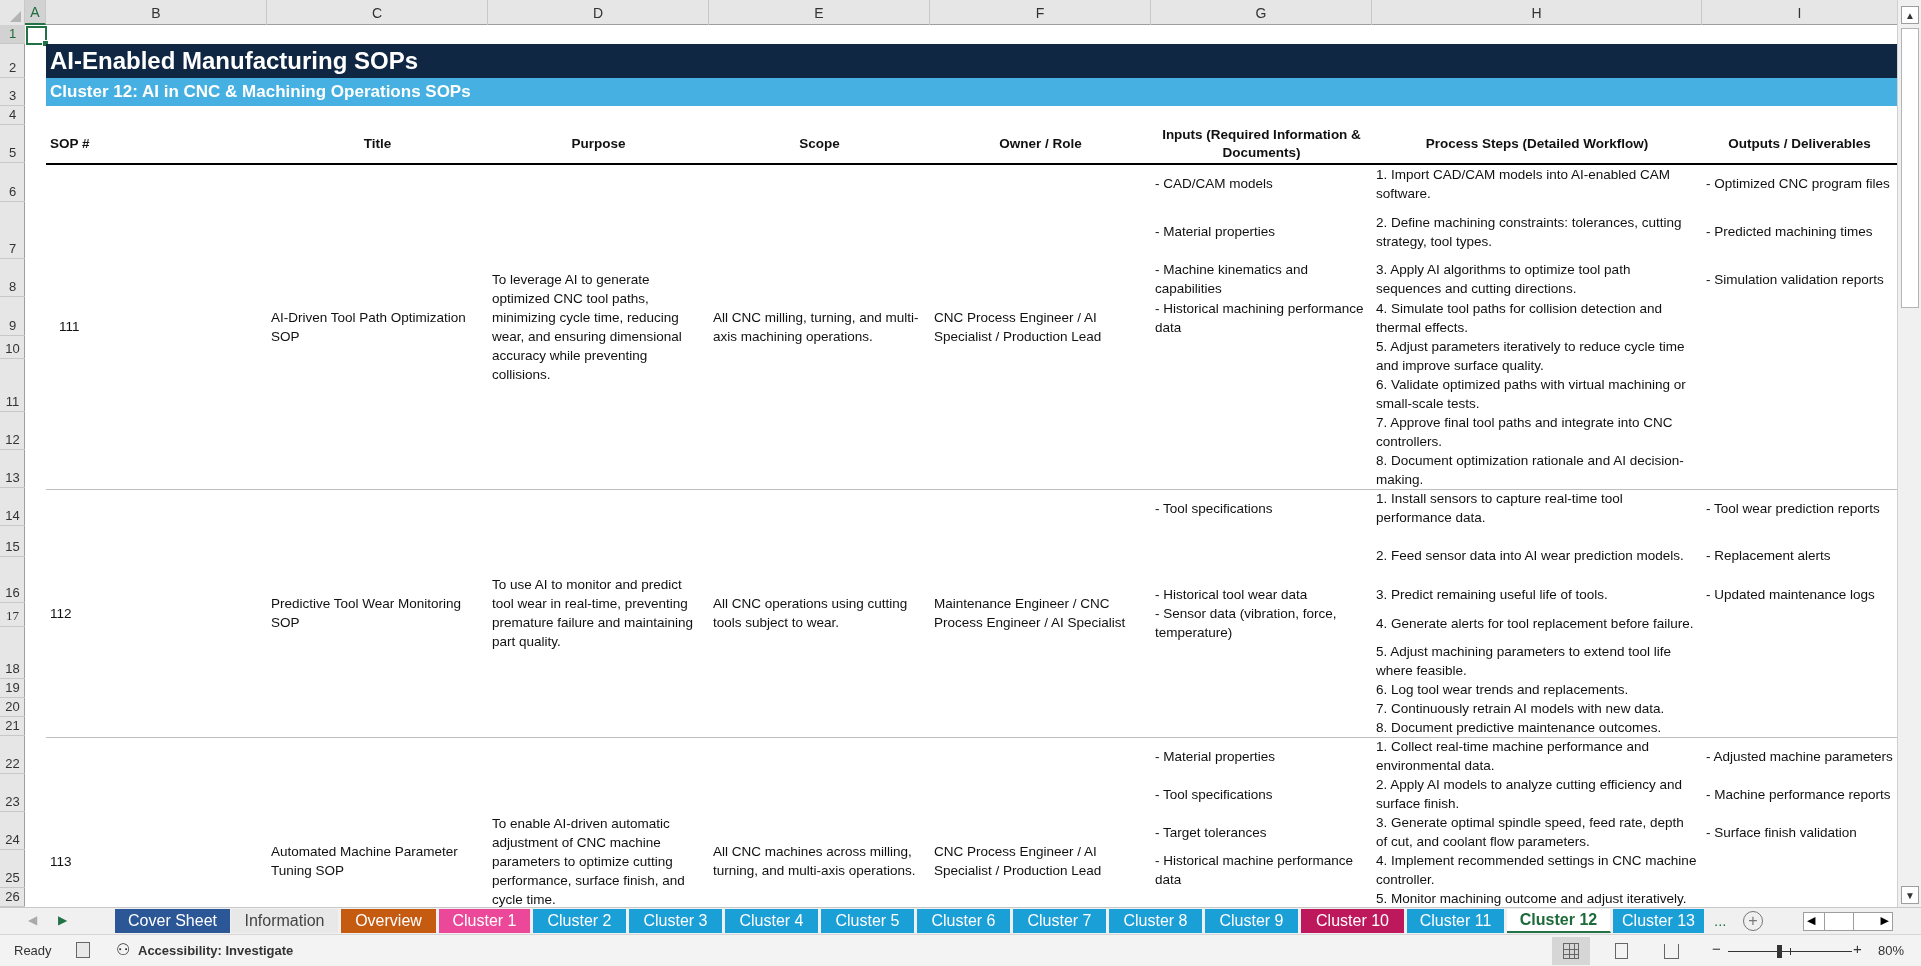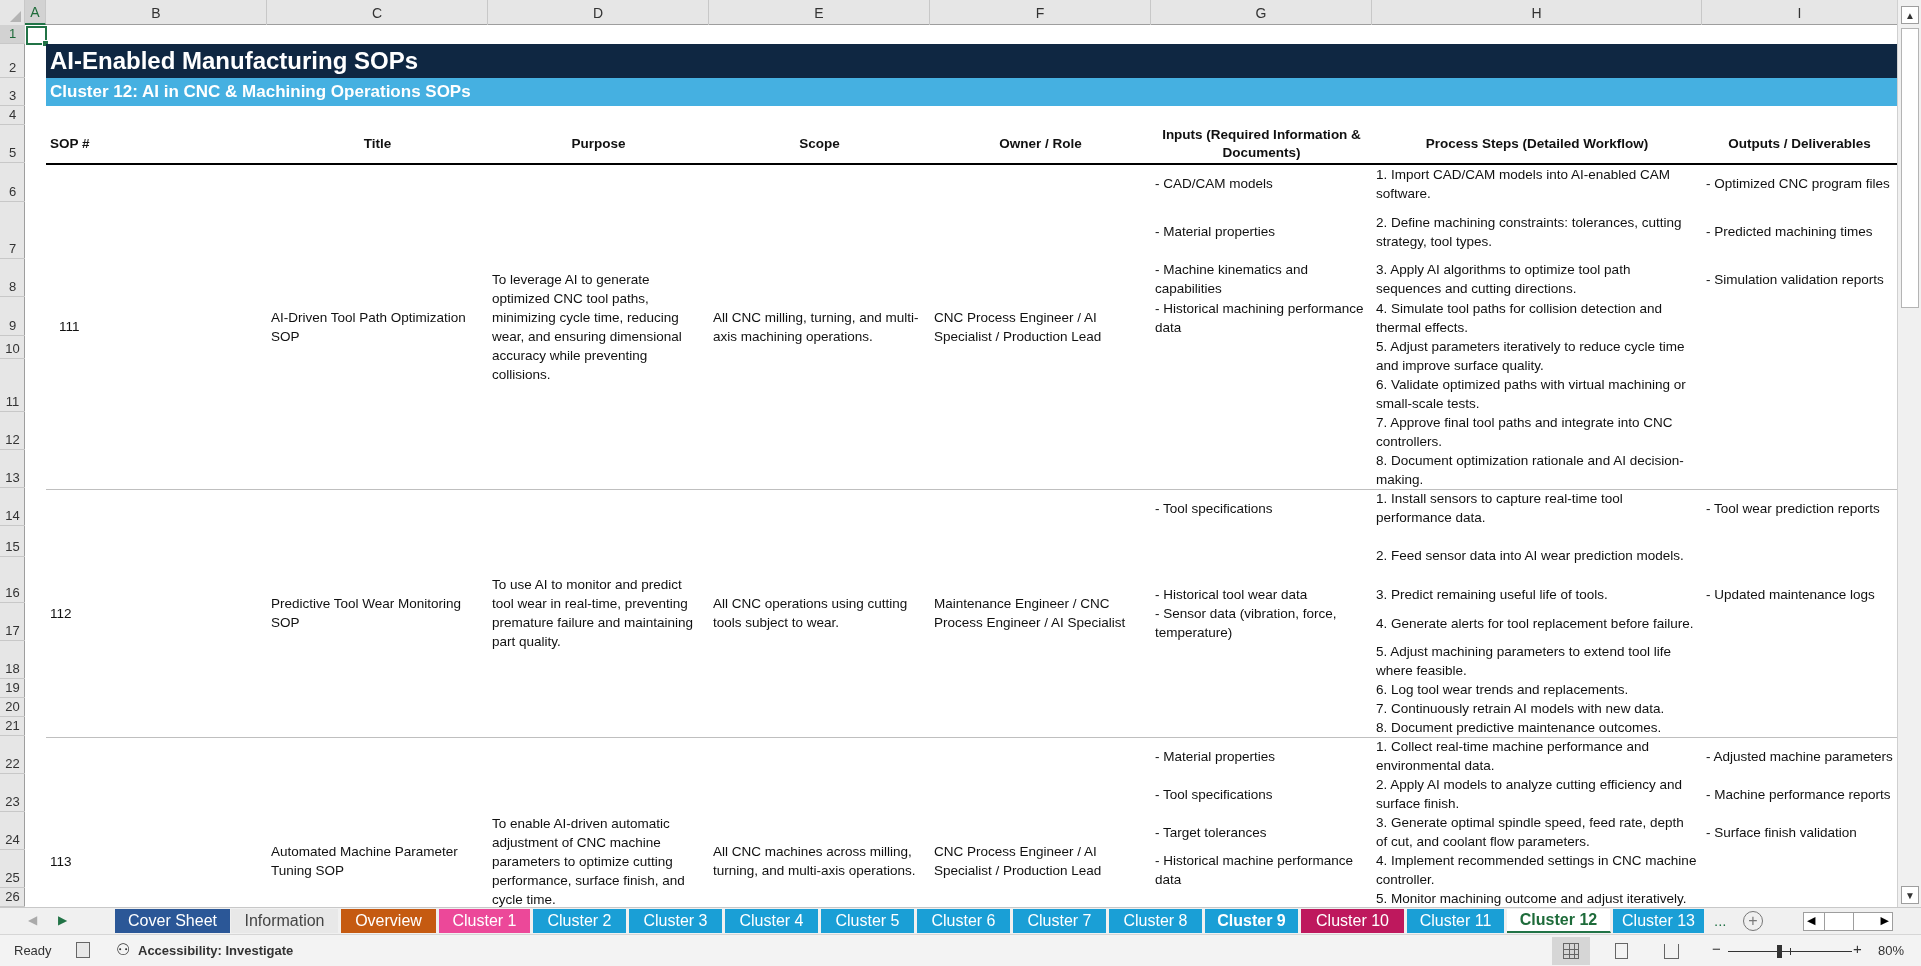--- a/index.html
+++ b/index.html
@@ -95,21 +95,21 @@
     <div class="row-h" style="top:177px;height:57px;">7</div>
     <div class="row-h" style="top:234px;height:38px;">8</div>
     <div class="row-h" style="top:272px;height:39px;">9</div>
     <div class="row-h" style="top:296px;height:38px;">10</div>
     <div class="row-h" style="top:349px;height:38px;">11</div>
     <div class="row-h" style="top:387px;height:38px;">12</div>
     <div class="row-h" style="top:425px;height:38px;">13</div>
     <div class="row-h" style="top:463px;height:38px;">14</div>
     <div class="row-h" style="top:475px;height:57px;">15</div>
     <div class="row-h" style="top:558px;height:20px;">16</div>
-    <div class="row-h" style="top:578px;height:38px;">17</div>
+    <div class="row-h" style="top:564px;height:38px;font-family:Liberation Serif, serif;">17</div>
     <div class="row-h" style="top:616px;height:38px;">18</div>
     <div class="row-h" style="top:654px;height:19px;">19</div>
     <div class="row-h" style="top:673px;height:19px;">20</div>
     <div class="row-h" style="top:692px;height:19px;">21</div>
     <div class="row-h" style="top:711px;height:38px;">22</div>
     <div class="row-h" style="top:749px;height:38px;">23</div>
     <div class="row-h" style="top:787px;height:38px;">24</div>
     <div class="row-h" style="top:825px;height:38px;">25</div>
     <div class="row-h" style="top:863px;height:19px;">26</div>
   </div>
@@ -169,20 +169,21 @@
     <div class="cell vcenter" style="left:1346px;top:463px;width:330px;height:38px;">1. Install sensors to capture real-time tool performance data.</div>
     <div class="cell vcenter" style="left:1346px;top:501px;width:330px;height:57px;">2. Feed sensor data into AI wear prediction models.</div>
     <div class="cell vcenter" style="left:1346px;top:558px;width:330px;height:20px;">3. Predict remaining useful life of tools.</div>
     <div class="cell vcenter" style="left:1346px;top:578px;width:330px;height:38px;">4. Generate alerts for tool replacement before failure.</div>
     <div class="cell vcenter" style="left:1346px;top:616px;width:330px;height:38px;">5. Adjust machining parameters to extend tool life where feasible.</div>
     <div class="cell vcenter" style="left:1346px;top:654px;width:330px;height:19px;">6. Log tool wear trends and replacements.</div>
     <div class="cell vcenter" style="left:1346px;top:673px;width:330px;height:19px;">7. Continuously retrain AI models with new data.</div>
     <div class="cell vcenter" style="left:1346px;top:692px;width:330px;height:19px;">8. Document predictive maintenance outcomes.</div>
 
     <div class="cell vcenter" style="left:1676px;top:463px;width:200px;height:38px;white-space:nowrap;">- Tool wear prediction reports</div>
+    <div class="cell vcenter" style="left:1676px;top:501px;width:200px;height:57px;white-space:nowrap;">- Replacement alerts</div>
     <div class="cell vcenter" style="left:1676px;top:558px;width:200px;height:20px;white-space:nowrap;">- Updated maintenance logs</div>
 
     <div class="row-sep" style="top:711px;"></div>
 
     <div class="cell vcenter" style="left:20px;top:711px;width:221px;height:248px;">113</div>
     <div class="cell vcenter" style="left:241px;top:711px;width:221px;height:248px;">Automated Machine Parameter Tuning SOP</div>
     <div class="cell vcenter" style="left:462px;top:711px;width:221px;height:248px;">To enable AI-driven automatic adjustment of CNC machine parameters to optimize cutting performance, surface finish, and cycle time.</div>
     <div class="cell vcenter" style="left:683px;top:711px;width:221px;height:248px;">All CNC machines across milling, turning, and multi-axis operations.</div>
     <div class="cell vcenter" style="left:904px;top:711px;width:221px;height:248px;">CNC Process Engineer / AI Specialist / Production Lead</div>
 
@@ -216,21 +217,21 @@
     <div class="tab plain" style="left:231px;width:108px;">Information</div>
     <div class="tab" style="left:341px;width:96px;background:#c55a11;">Overview</div>
     <div class="tab" style="left:439px;width:92px;background:#ec4899;">Cluster 1</div>
     <div class="tab" style="left:533px;width:94px;background:#1a9fd6;">Cluster 2</div>
     <div class="tab" style="left:629px;width:94px;background:#1a9fd6;">Cluster 3</div>
     <div class="tab" style="left:725px;width:94px;background:#1a9fd6;">Cluster 4</div>
     <div class="tab" style="left:821px;width:94px;background:#1a9fd6;">Cluster 5</div>
     <div class="tab" style="left:917px;width:94px;background:#1a9fd6;">Cluster 6</div>
     <div class="tab" style="left:1013px;width:94px;background:#1a9fd6;">Cluster 7</div>
     <div class="tab" style="left:1109px;width:94px;background:#1a9fd6;">Cluster 8</div>
-    <div class="tab" style="left:1205px;width:94px;background:#1a9fd6;font-weight:bold;">Cluster 9</div>
+    <div class="tab" style="left:1205px;width:94px;background:#1a9fd6;">Cluster 9</div>
     <div class="tab" style="left:1301px;width:104px;background:#be185d;">Cluster 10</div>
     <div class="tab" style="left:1407px;width:98px;background:#1a9fd6;">Cluster 11</div>
     <div class="tab active" style="left:1507px;width:104px;">Cluster 12</div>
     <div class="tab" style="left:1613px;width:92px;background:#1a9fd6;">Cluster 13</div>
 
     <span class="tab-more" style="left:1714px;">...</span>
     <div class="tab-add" style="left:1743px;">+</div>
     <div class="hscroll" style="left:1803px;width:90px;">
       <span style="position:absolute;left:3px;top:1px;font-size:11px;">◀</span>
       <span style="position:absolute;left:20px;top:0;width:30px;height:17px;border-left:1px solid #9e9e9e;border-right:1px solid #9e9e9e;"></span>

